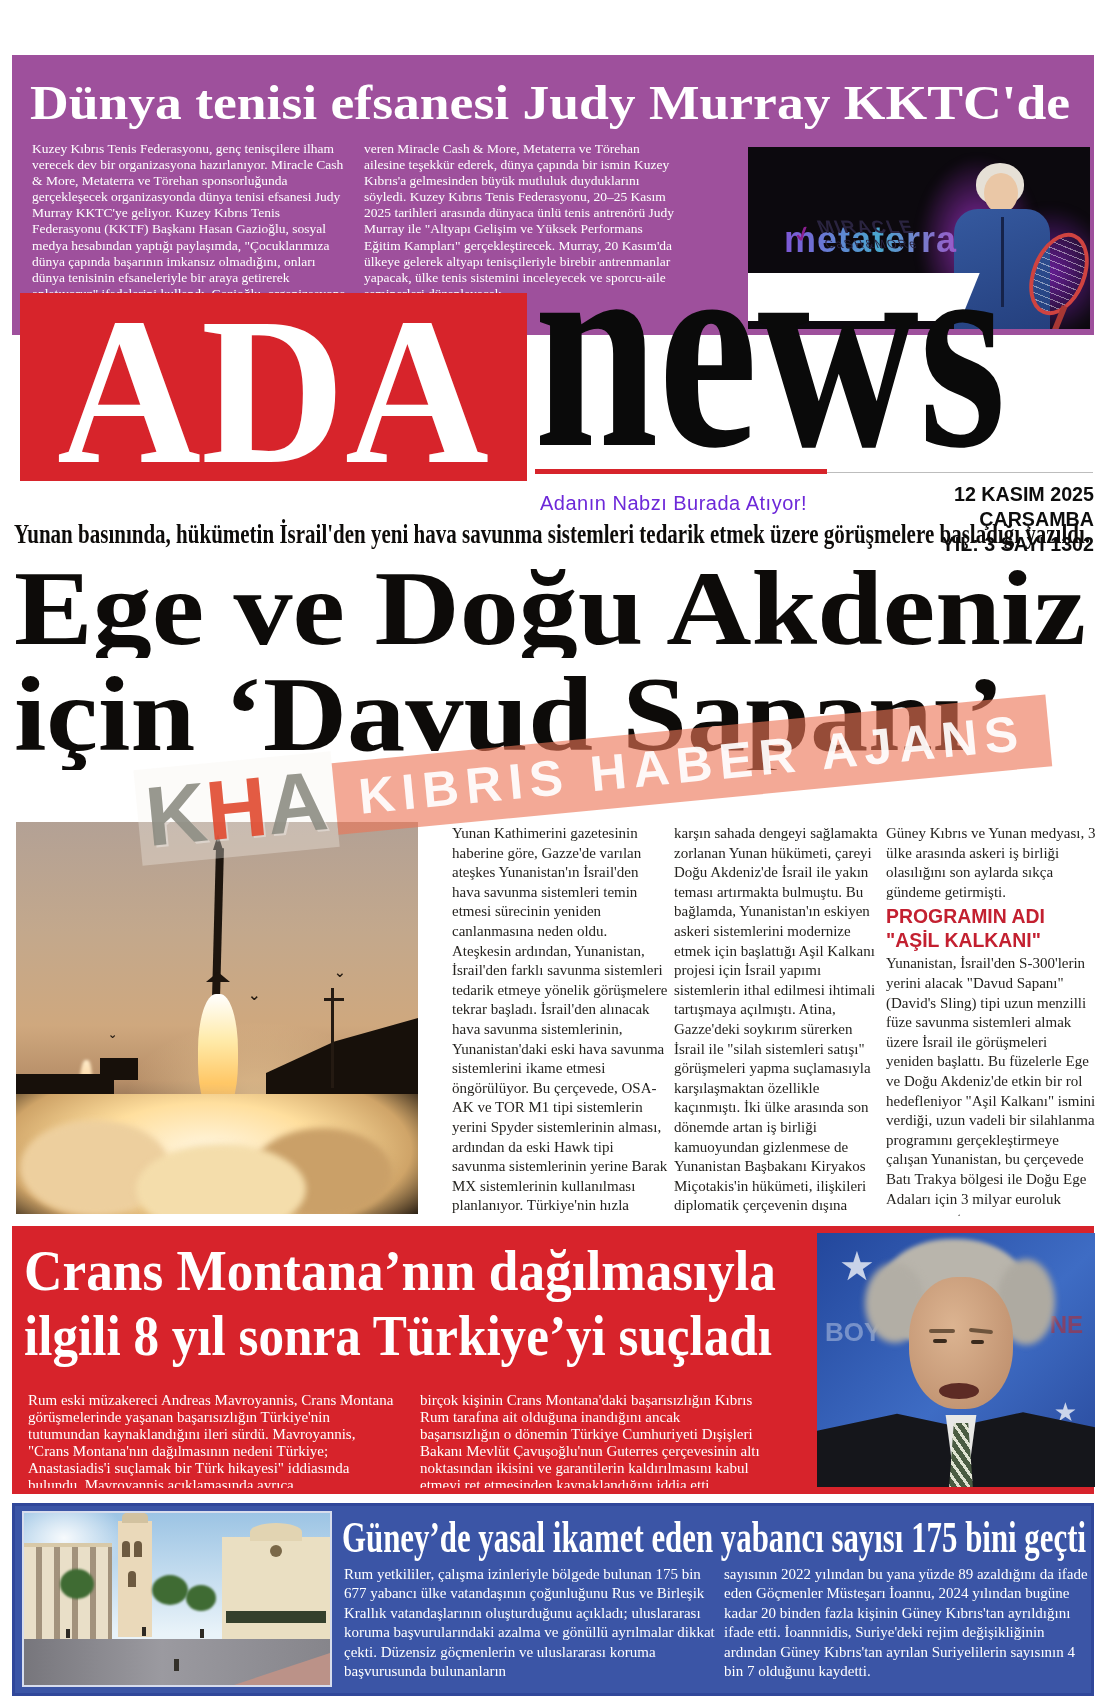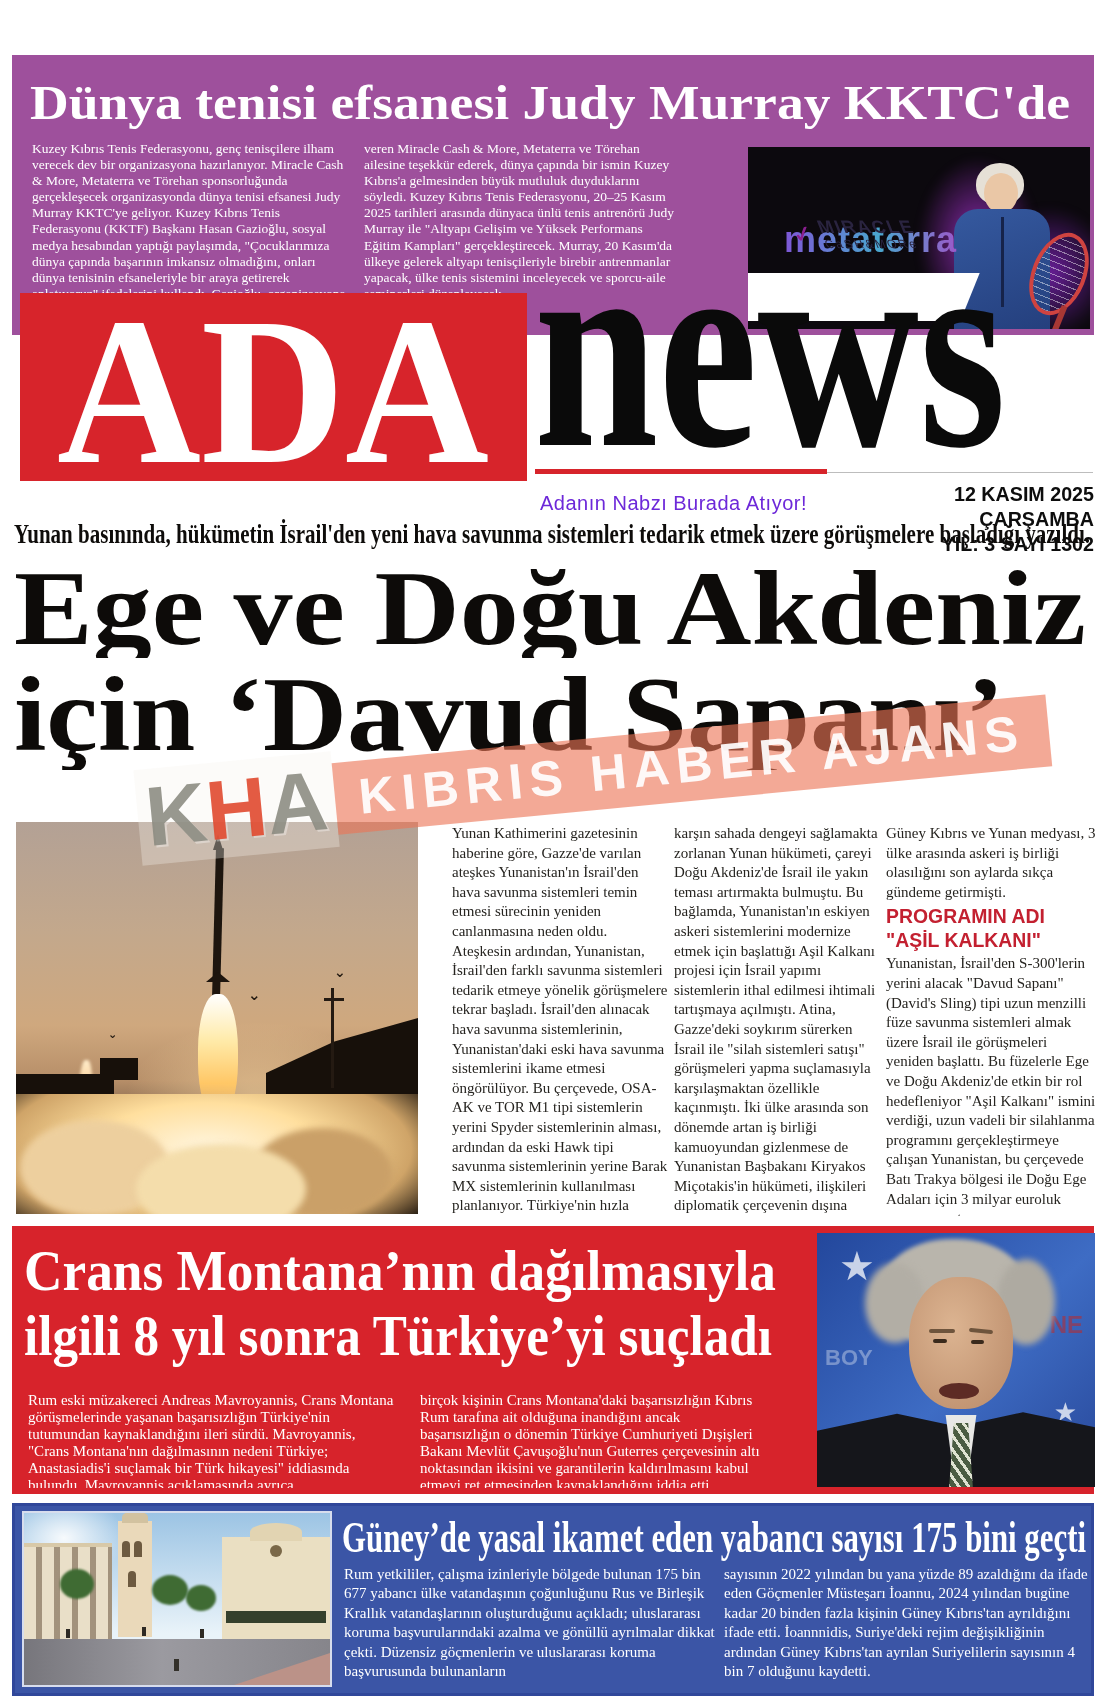--- a/index.html
+++ b/index.html
@@ -231,21 +231,21 @@
     </svg>
     <svg class="abs" style="left:12px;top:76px;" width="772" height="66">
       <text x="0" y="53" font-size="58" font-weight="bold" fill="#ffffff" textLength="748" lengthAdjust="spacingAndGlyphs">ilgili 8 yıl sonra Türkiye’yi suçladı</text>
     </svg>
     <div class="abs crans-col" style="left:408px;top:166px;width:344px;">birçok kişinin Crans Montana'daki başarısızlığın Kıbrıs Rum tarafına ait olduğuna inandığını ancak başarısızlığın o dönemin Türkiye Cumhuriyeti Dışişleri Bakanı Mevlüt Çavuşoğlu'nun Guterres çerçevesinin altı noktasından ikisini ve garantilerin kaldırılmasını kabul etmeyi ret etmesinden kaynaklandığını iddia etti.</div>
     <div class="abs crans-col" style="left:16px;top:166px;width:372px;">Rum eski müzakereci Andreas Mavroyannis, Crans Montana görüşmelerinde yaşanan başarısızlığın Türkiye'nin tutumundan kaynaklandığını ileri sürdü. Mavroyannis, "Crans Montana'nın dağılmasının nedeni Türkiye; Anastasiadis'i suçlamak bir Türk hikayesi" iddiasında bulundu. Mavroyannis açıklamasında ayrıca</div>
 
     <div class="abs portrait">
       <div class="abs p-star" style="left:22px;top:10px;">★</div>
       <div class="abs p-star" style="right:18px;bottom:60px;font-size:26px;">★</div>
-      <div class="abs p-txt" style="left:8px;top:84px;font-size:22px;margin-top:28px;">BOY</div>
+      <div class="abs p-txt" style="left:8px;top:84px;font-size:26px;">BOY</div>
       <div class="abs p-txt2" style="right:12px;top:78px;font-size:24px;">NE</div>
       <div class="abs p-hair"></div>
       <div class="abs p-hair2"></div>
       <div class="abs p-hair3"></div>
       <div class="abs p-face"></div>
       <div class="abs p-brow"></div>
       <div class="abs p-brow2"></div>
       <div class="abs p-eye"></div>
       <div class="abs p-eye2"></div>
       <div class="abs p-mouth"></div>

